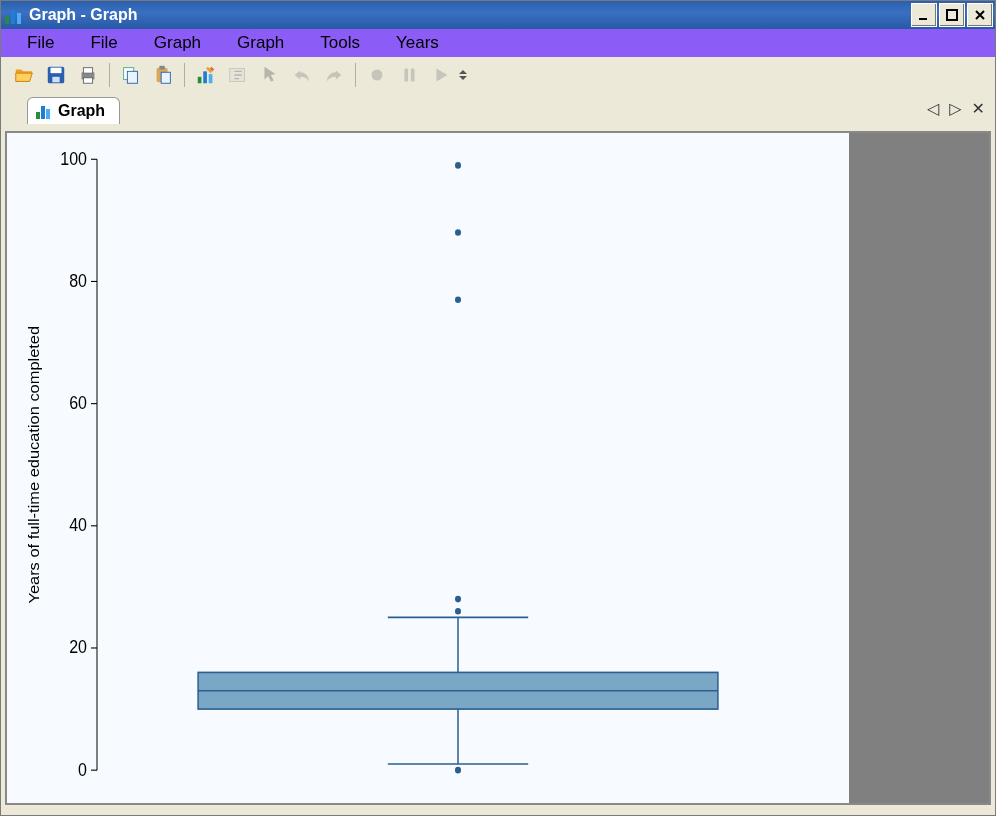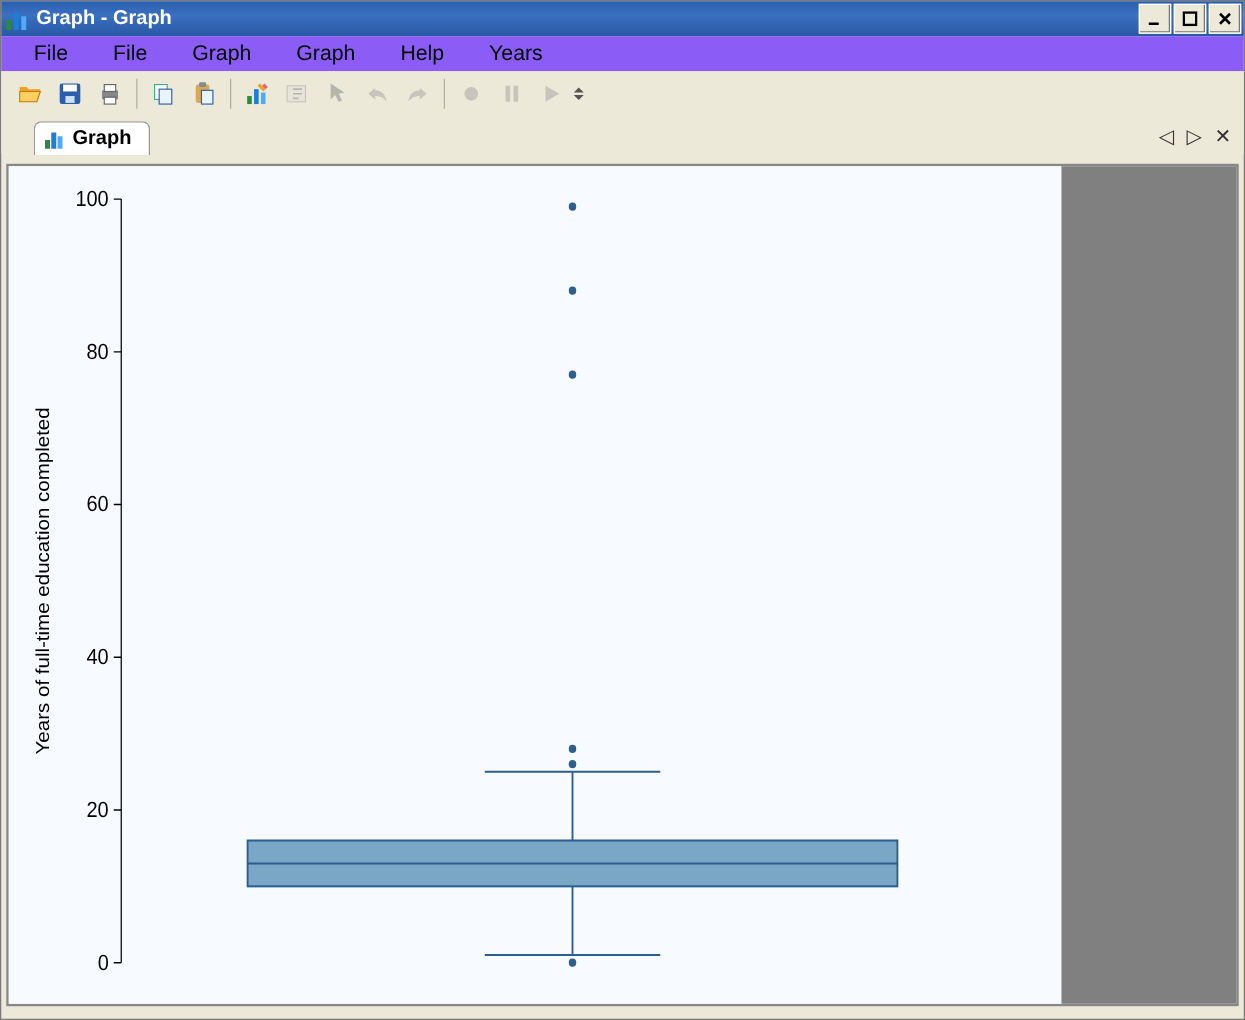--- a/index.html
+++ b/index.html
@@ -79,21 +79,21 @@
           <path d="M2 2 L10 10 M10 2 L2 10" stroke="#000" stroke-width="2"></path>
         </svg>
     </div>
   </div>
 
   <div class="menubar">
     <div class="menu-item">File</div>
     <div class="menu-item">File</div>
     <div class="menu-item">Graph</div>
     <div class="menu-item">Graph</div>
-    <div class="menu-item">Help</div>
+    <div class="menu-item">Tools</div>
     <div class="menu-item">Years</div>
   </div>
 
   <div class="toolbar">
     <div class="tool-btn">
       <svg viewBox="0 0 24 24">
           <path d="M3 6h6l2 2h10v2H3z" fill="#f0a020"></path>
           <path d="M3 10h18l-3 9H3z" fill="#ffd060" stroke="#c77d00"></path>
         </svg>
     </div>

